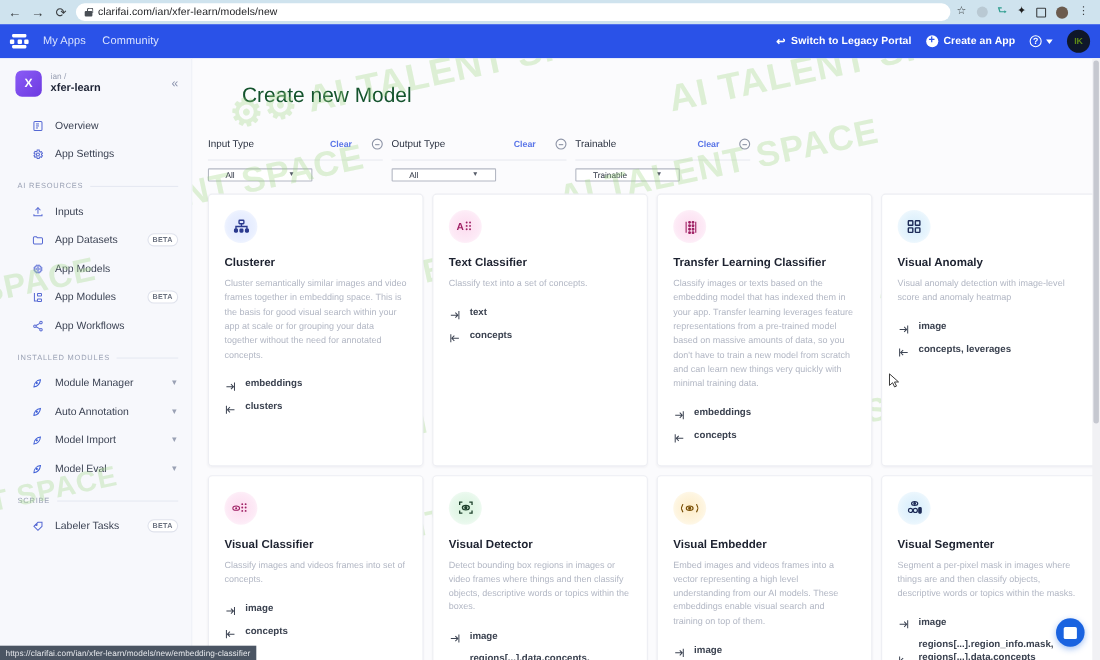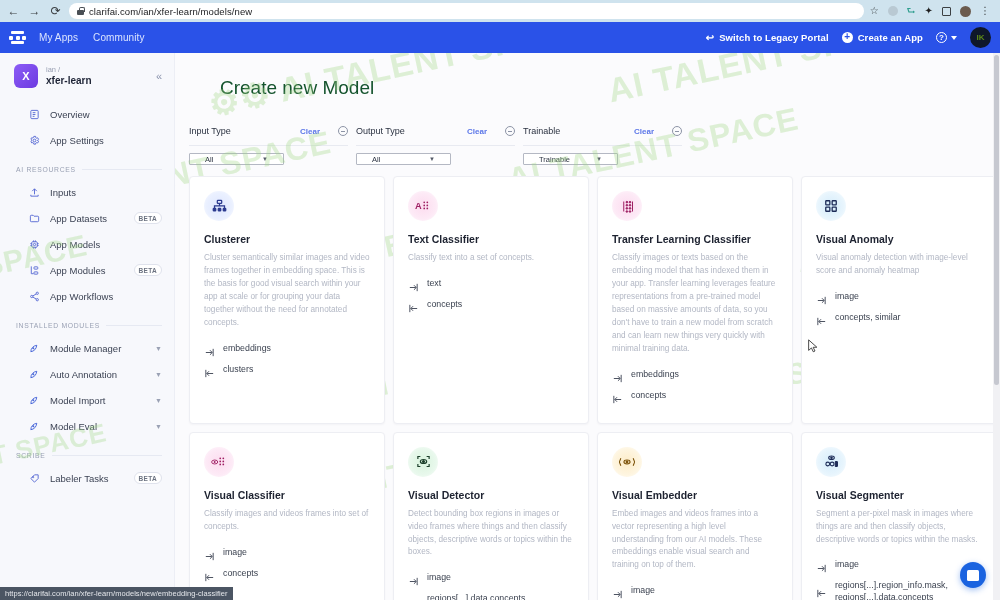--- a/index.html
+++ b/index.html
@@ -207,21 +207,21 @@
   .card-ico-wrap svg { display: block; }
   .ic-blue { background: radial-gradient(circle, #dfe7ff 0%, #eaf0ff 60%, rgba(234,240,255,0) 100%); }
   .ic-pink { background: radial-gradient(circle, #fcdcef 0%, #fdeaf6 60%, rgba(253,234,246,0) 100%); }
   .ic-green { background: radial-gradient(circle, #d8f3dd 0%, #e8f8ec 60%, rgba(232,248,236,0) 100%); }
   .ic-amber { background: radial-gradient(circle, #fdecc8 0%, #fef5e0 60%, rgba(254,245,224,0) 100%); }
   .ic-sky { background: radial-gradient(circle, #d5ecfb 0%, #e8f5fd 60%, rgba(232,245,253,0) 100%); }
 
   .card-title { font-size: 10.5px; font-weight: bold; color: #1d2230; margin-bottom: 7px; }
   .card-desc { font-size: 8.2px; line-height: 1.58; color: #b2b7c4; margin-bottom: 13px; }
 
-  .io-row { display: flex; align-items: flex-start; gap: 8px; margin-bottom: 9px; }
+  .io-row { display: flex; align-items: flex-end; gap: 8px; margin-bottom: 9px; font-weight: bold; }
   .io-ico { width: 11px; height: 11px; flex: 0 0 auto; margin-top: 1px; color: #3d4453; }
   .io-text { font-size: 8.8px; color: #3b4250; line-height: 1.35; }
 
   
   .wm {
     position: absolute;
     color: rgba(160, 215, 130, 0.32);
     font-weight: bold;
     pointer-events: none;
     user-select: none;
@@ -642,21 +642,21 @@
             </span>
             <span class="io-text">image</span>
           </div>
           <div class="io-row">
             <span class="io-ico">
               <svg width="11" height="11" viewBox="0 0 24 24" fill="none" stroke="#3d4453" stroke-width="2">
                   <path d="M20 12H7M11 7l-5 5 5 5"></path>
                   <path d="M4 4v16"></path>
                 </svg>
             </span>
-            <span class="io-text">concepts, similar</span>
+            <span class="io-text">concepts, leverages</span>
           </div>
         </div>
 
         <div class="card">
           <div class="card-ico-wrap ic-pink">
             <svg width="16" height="14" viewBox="0 0 26 22" fill="#9e1f63">
               <ellipse cx="6" cy="11" rx="5" ry="3.2" fill="none" stroke="#9e1f63" stroke-width="1.5"></ellipse>
               <circle cx="6" cy="11" r="1.5"></circle>
               <circle cx="15" cy="5" r="1.4"></circle>
                 <circle cx="20" cy="5" r="1.4"></circle>

